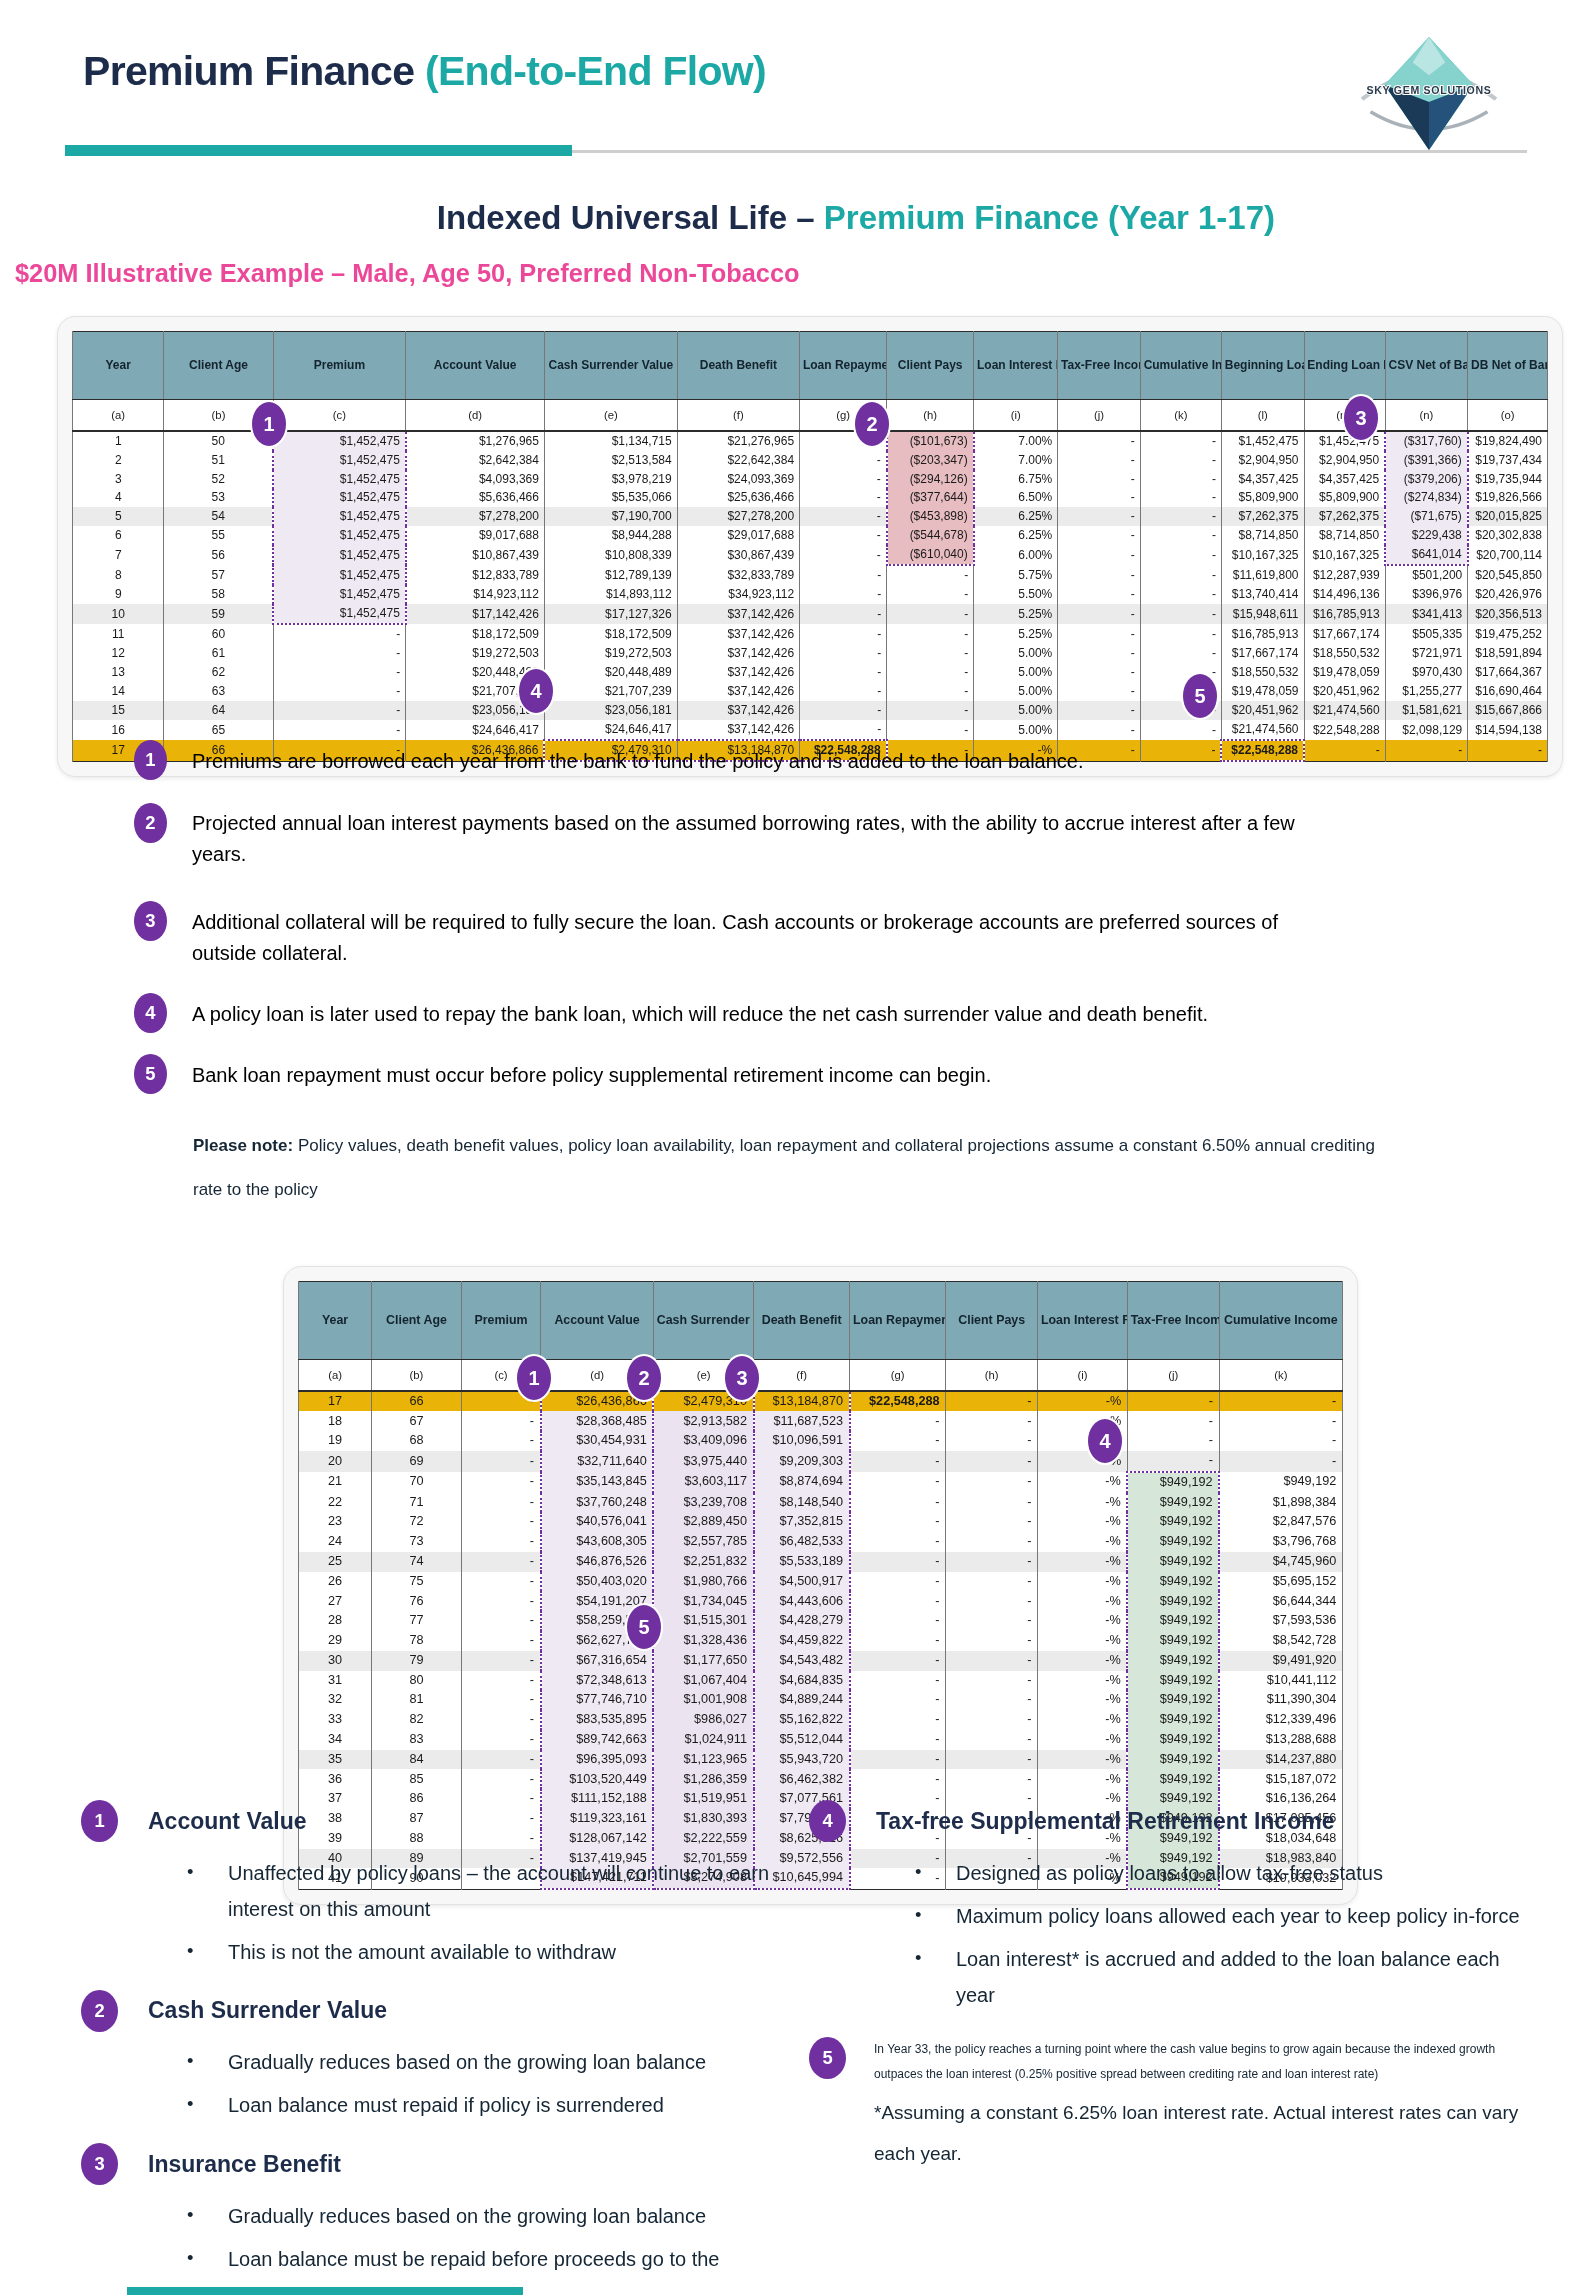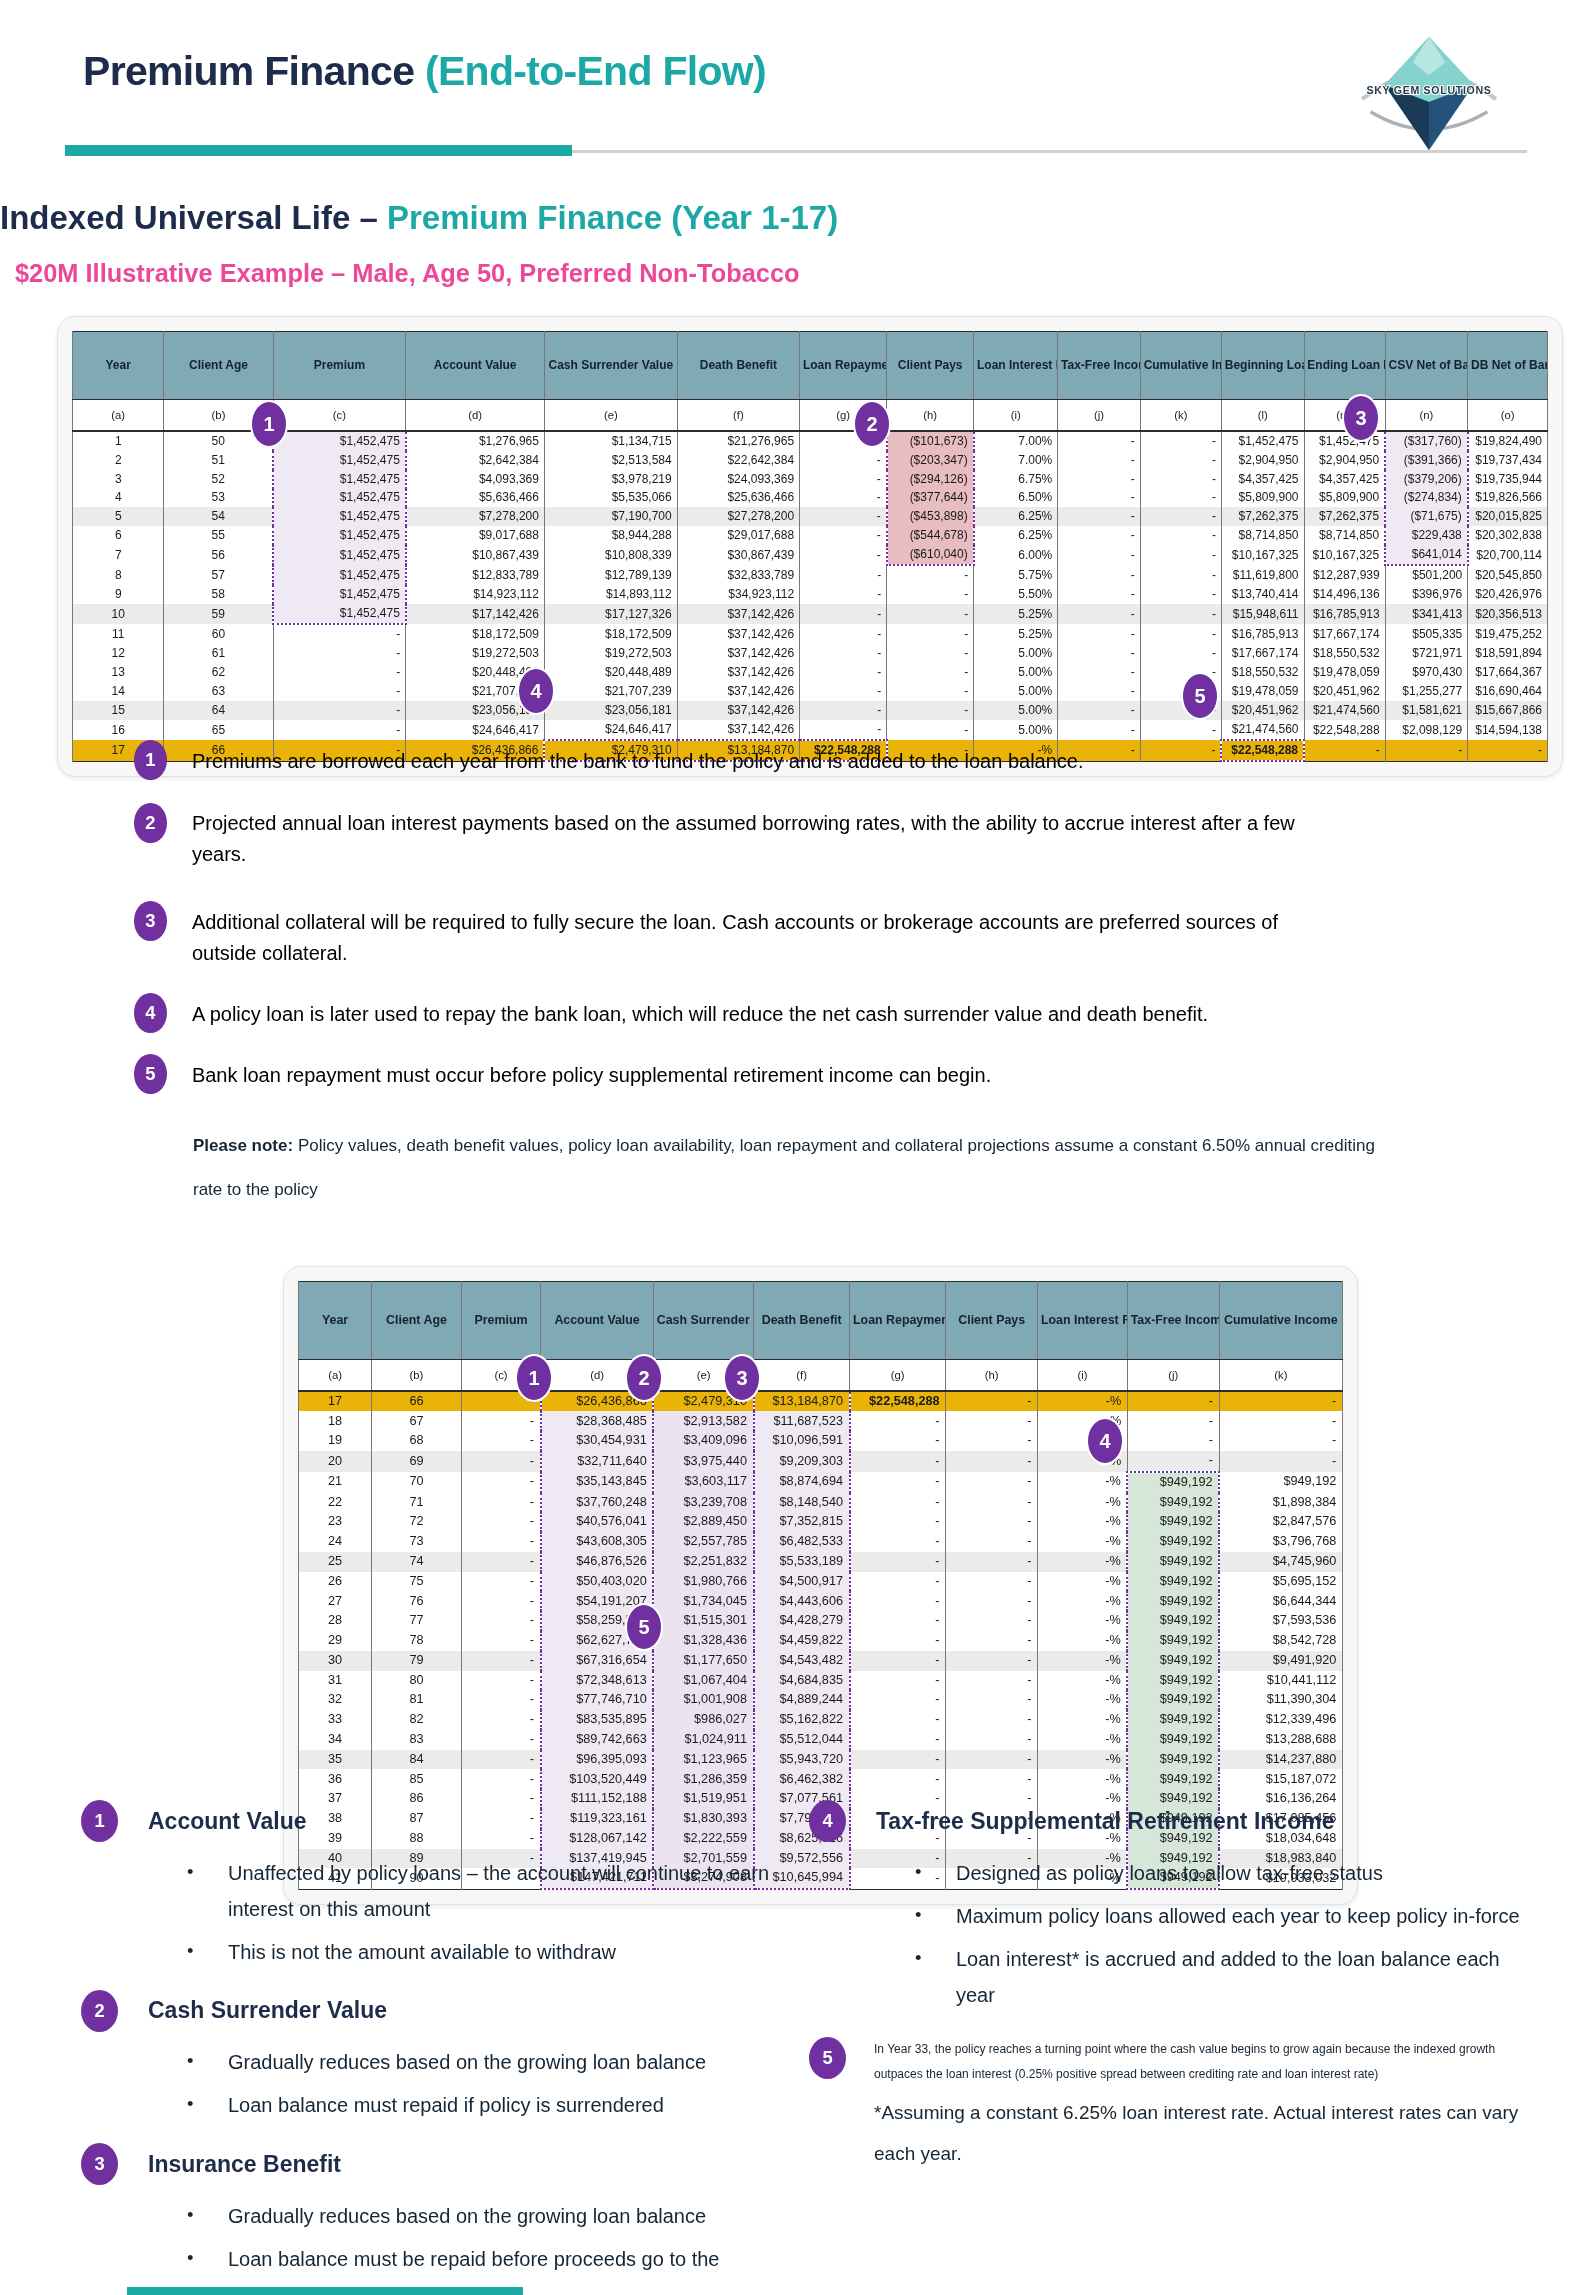--- a/index.html
+++ b/index.html
@@ -4,21 +4,21 @@
 <style>
   html,body{margin:0;padding:0;background:#fff;}
   .page{position:relative;width:1589px;height:2295px;background:#fff;overflow:hidden;
         font-family:"Liberation Sans",sans-serif;color:#18283e;padding-left:8px;}
   .accent{color:#1ca9a6;}
   h1,h2,h3{margin:0;font-weight:bold;}
   .main-title{position:absolute;left:83px;top:48px;font-size:41px;letter-spacing:-0.7px;color:#1d2c4a;}
   .logo{position:absolute;left:1355px;top:34px;width:148px;text-align:center;}
   .rule-teal{position:absolute;left:65px;top:145px;width:507px;height:10.6px;background:#1ca9a6;}
   .rule-gray{position:absolute;left:572px;top:150px;width:955px;height:2.8px;background:#cfcfcf;}
-  .sec-title{position:absolute;left:0;width:1275px;text-align:left;font-size:33px;color:#1d2c4a;}
+  .sec-title{position:absolute;left:0;width:1275px;text-align:right;font-size:33px;color:#1d2c4a;}
   .sec1-title{top:199px;}
   .sec1-sub{position:absolute;left:15px;top:259px;width:1589px;text-align:left;font-size:25.4px;font-weight:bold;color:#ec4899;}
   .sec2-title{top:1201px;}
 
   .card{position:absolute;background:#f7f7f8;border:0.7px solid #e2e2e2;border-radius:18.4px;padding:14px;
         box-shadow:0 1.4px 4.2px rgba(0,0,0,0.08);}
   .card1{left:57px;top:316px;width:1476px;}
   .card2{left:283px;top:1266px;width:1045px;}
 
   table{border-collapse:collapse;table-layout:fixed;width:100%;background:#fff;border:1.4px solid #2b2b2b;}

